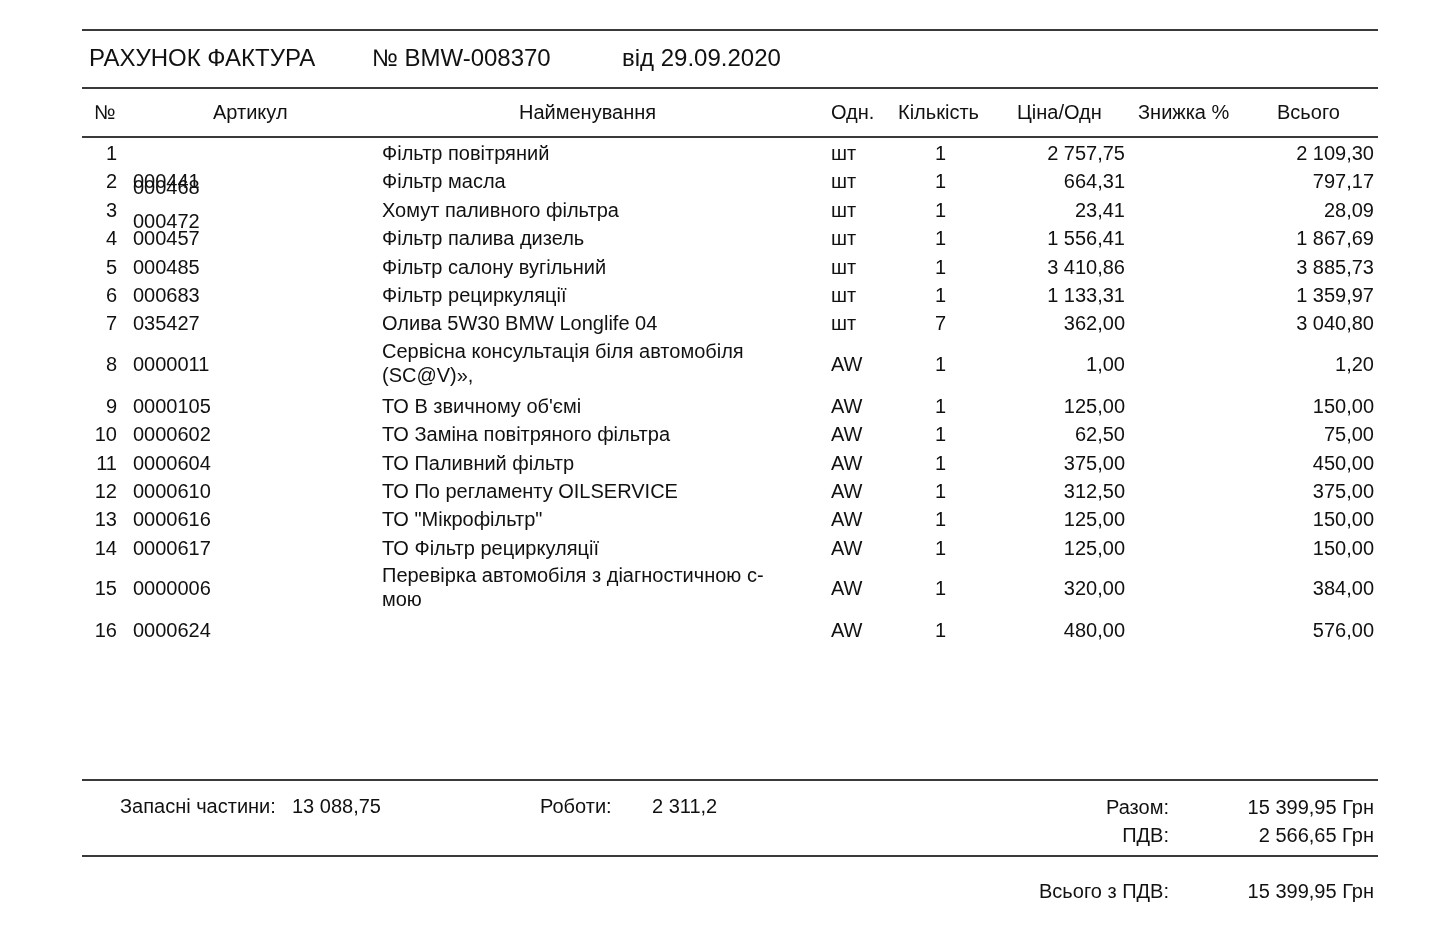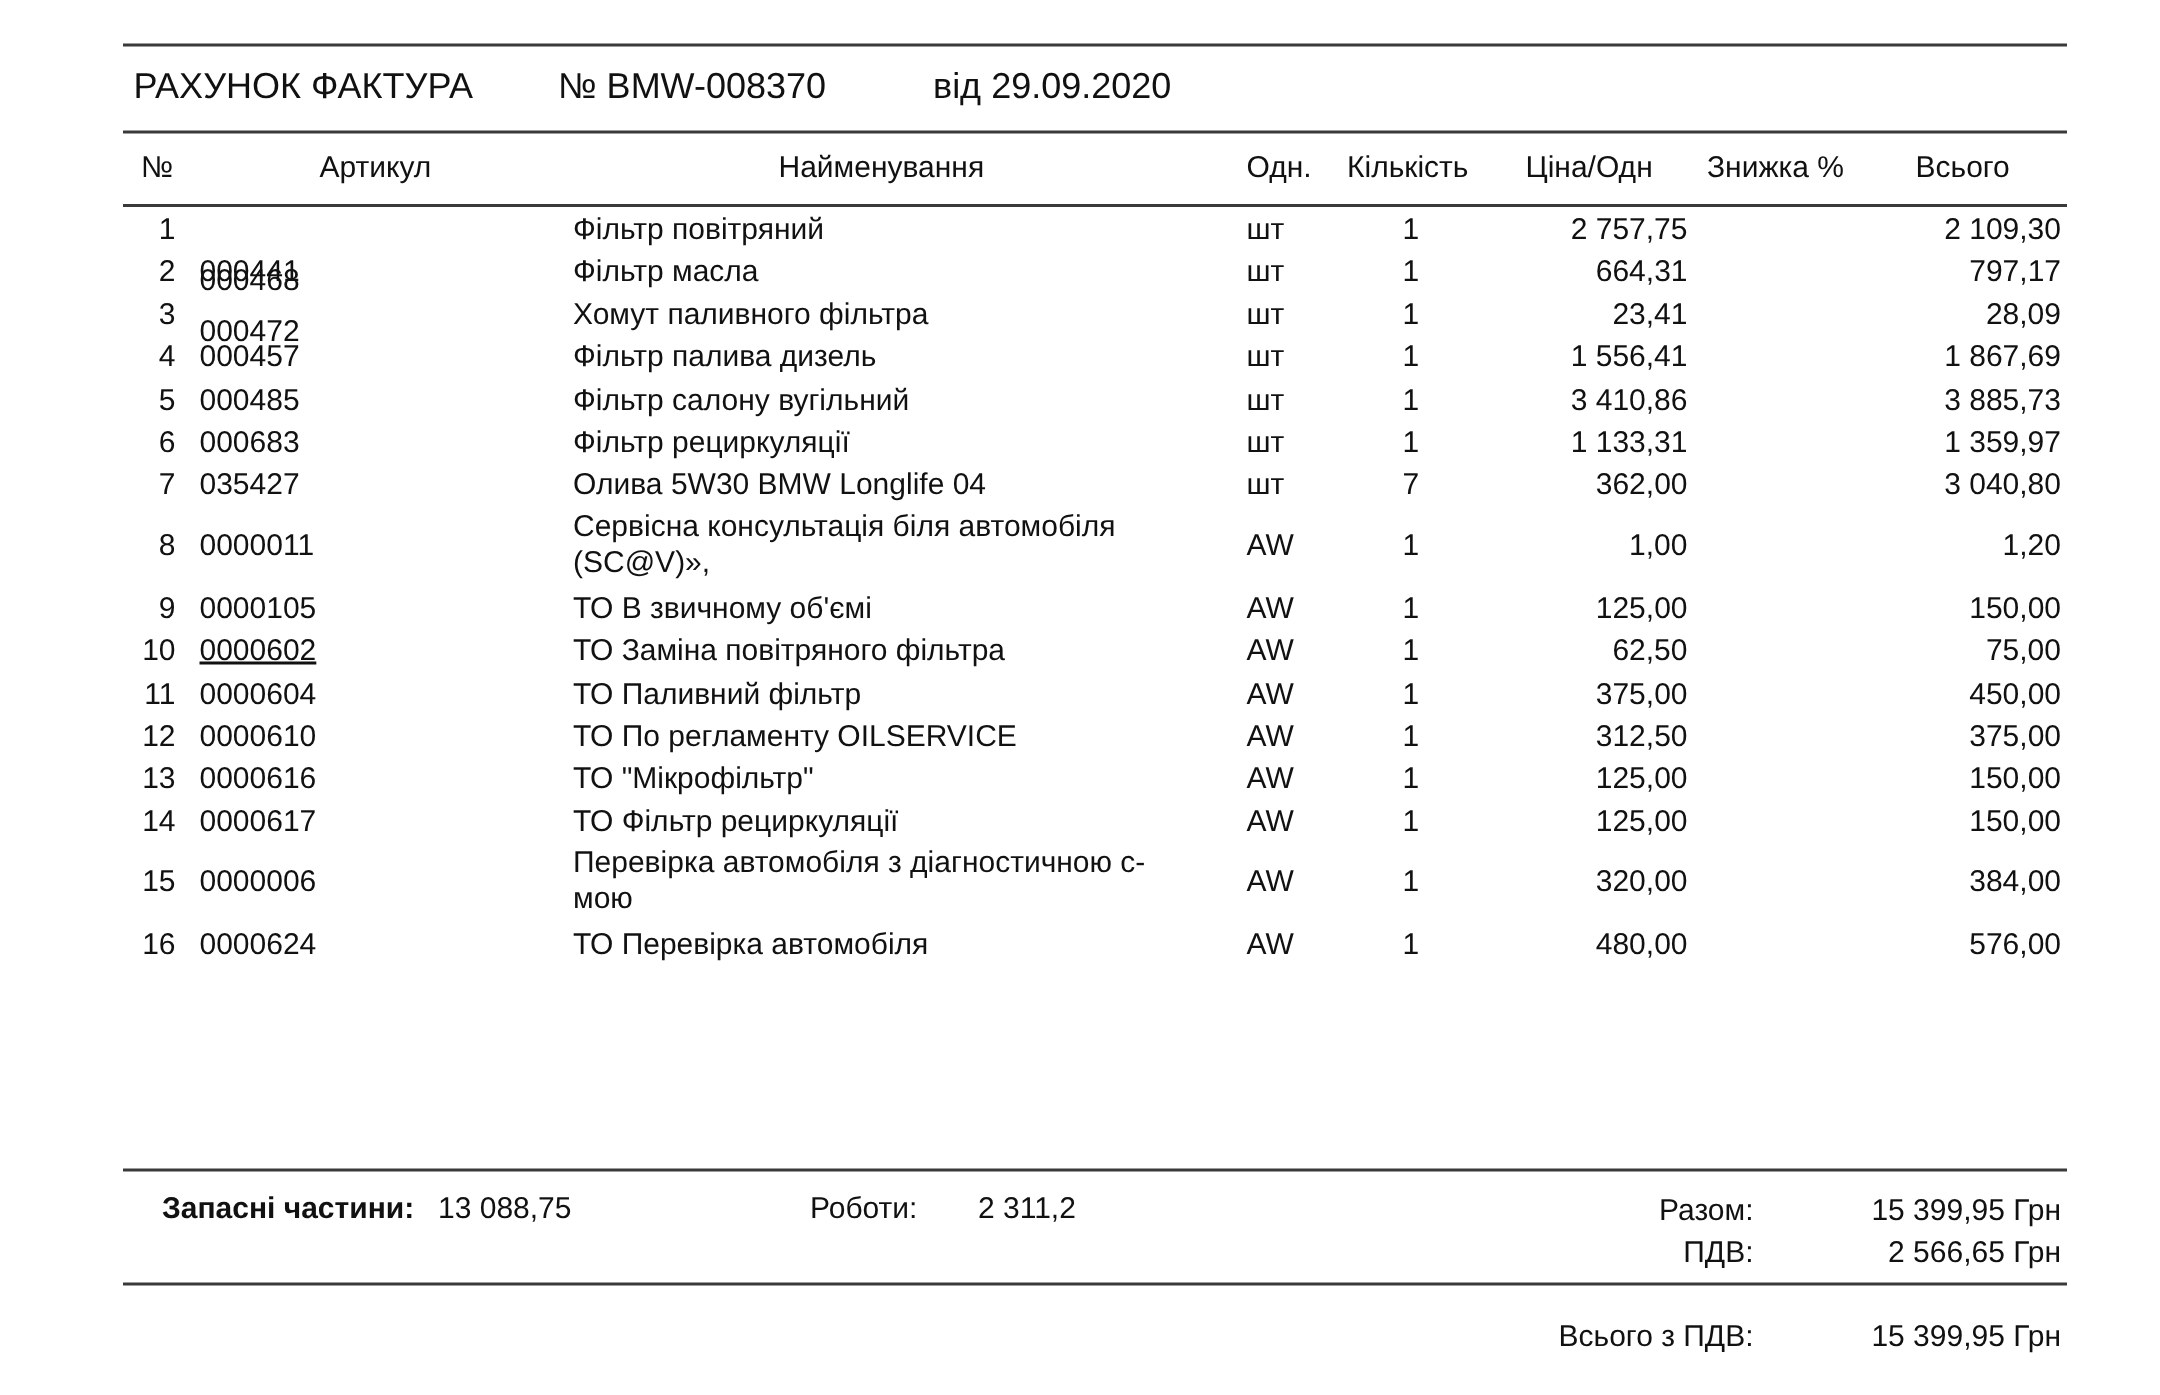--- a/index.html
+++ b/index.html
@@ -21,21 +21,21 @@
   .row > span { position:absolute; white-space:nowrap; }
   .c-no { right:1323px; text-align:right; }
   .c-art { left:133px; }
   .c-name { left:382px; width:420px; white-space:normal !important; }
   .c-unit { left:831px;text-align:right; }
   .c-qty { left:935px; }
   .c-price { right:315px; text-align:right; }
   .c-total { right:66px; text-align:right; }
 
   .summary { position:absolute; font-size:20px; white-space:nowrap; }
-  .s-parts-l { top:795px; left:108px;font-weight:bold; }
+  .s-parts-l { top:795px; left:120px; }
   .s-parts-v { top:795px; left:292px; }
   .s-work-l { top:795px; left:540px; }
   .s-work-v { top:795px; left:652px; }
   .s-lbl { right:271px; text-align:right; }
   .s-val { right:66px; text-align:right; }
   .s-sum { top:796px; } .s-vat { top:824px; } .s-grand { top:880px; }
 </style>
 </head>
 <body>
 
@@ -139,21 +139,21 @@
       <span class="c-no" style="top: 1px;">9</span>
       <span class="c-art" style="top: 1px;">0000105</span>
       <span class="c-name" style="top: 1px;">ТО В звичному об'ємі</span>
       <span class="c-unit" style="top: 1px;">AW</span>
       <span class="c-qty" style="top: 1px;">1</span>
       <span class="c-price" style="top: 1px;">125,00</span>
       <span class="c-total" style="top: 1px;">150,00</span>
     </div>
     <div class="row" style="height: 28.4px;">
       <span class="c-no" style="top: 1px;">10</span>
-      <span class="c-art" style="top: 1px; text-decoration: underline;">0000602</span>
+      <span class="c-art" style="top: 1px;">0000602</span>
       <span class="c-name" style="top: 1px;">ТО Заміна повітряного фільтра</span>
       <span class="c-unit" style="top: 1px;">AW</span>
       <span class="c-qty" style="top: 1px;">1</span>
       <span class="c-price" style="top: 1px; margin-left: 48px;">62,50</span>
       <span class="c-total" style="top: 1px;">75,00</span>
     </div>
     <div class="row" style="height: 28.4px;">
       <span class="c-no" style="top: 1px;">11</span>
       <span class="c-art" style="top: 1px;">0000604</span>
       <span class="c-name" style="top: 1px;">ТО Паливний фільтр</span>
@@ -194,21 +194,20 @@
       <span class="c-art" style="top: 13px;">0000006</span>
       <span class="c-name" style="top: 0px;">Перевірка автомобіля з діагностичною с-мою</span>
       <span class="c-unit" style="top: 13px;">AW</span>
       <span class="c-qty" style="top: 13px;">1</span>
       <span class="c-price" style="top: 13px;">320,00</span>
       <span class="c-total" style="top: 13px;">384,00</span>
     </div>
     <div class="row" style="height: 28.4px;">
       <span class="c-no" style="top: 1px;">16</span>
       <span class="c-art" style="top: 1px;">0000624</span>
-      <span class="c-name" style="top: 1px;">ТО Перевірка автомобіля</span>
       <span class="c-unit" style="top: 1px;">AW</span>
       <span class="c-qty" style="top: 1px;">1</span>
       <span class="c-price" style="top: 1px; text-align: center;">480,00</span>
       <span class="c-total" style="top: 1px;">576,00</span>
     </div>
   </div>
 
 <div class="rule r4"></div>
 
 <div>

